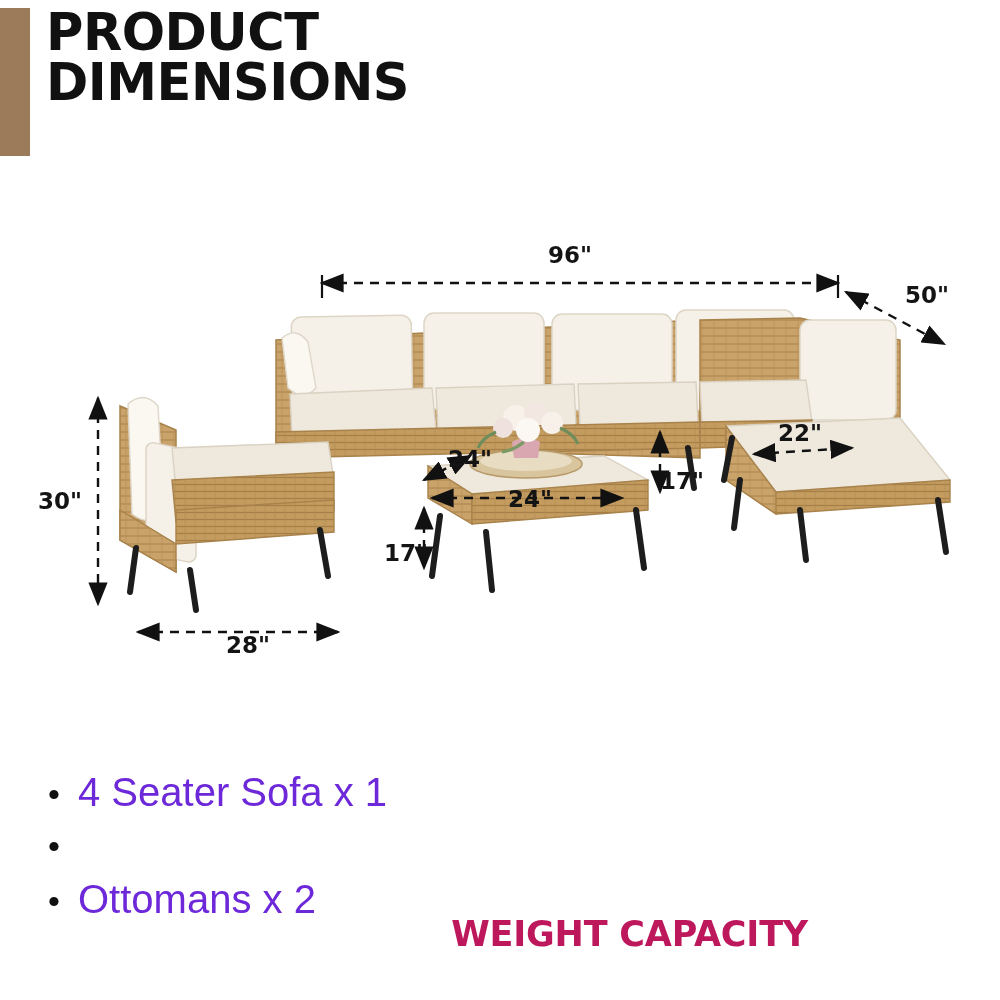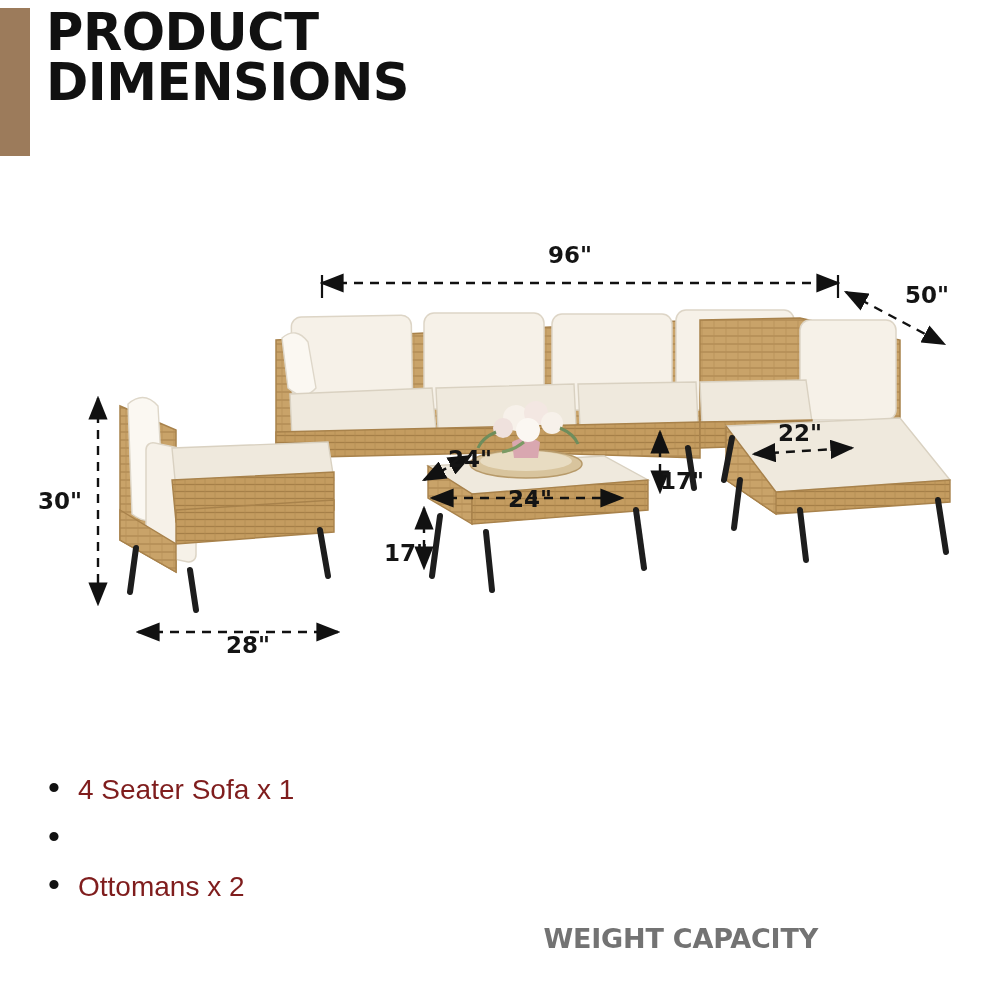--- a/index.html
+++ b/index.html
@@ -66,35 +66,35 @@
   }
   .bullet-dot {
     font-size: 34px;
     line-height: 1;
     color: #111111;
     width: 30px;
     flex: 0 0 30px;
   }
   .bullet-text {
     font-family: "Liberation Sans", sans-serif;
-    font-size: 28px;
-    color: #7f1d1d;
+    font-size: 40px;
+    color: #6d28d9;
     line-height: 1.12;
   }
 
   
   .weight {
     position: absolute;
-    right: 34px; bottom: 44px;
+    right: 44px; bottom: 44px;
     text-align: right;
     font-family: "DejaVu Sans", sans-serif;
     font-weight: 700;
-    font-size: 27px;
+    font-size: 35px;
     line-height: 1.22;
-    color: #737373;
+    color: #be185d;
     letter-spacing: -0.2px;
   }
 </style>
 </head>
 <body>
 
 <div id="page">
 
   <div class="title-bar"></div>
   <div class="title">PRODUCT

